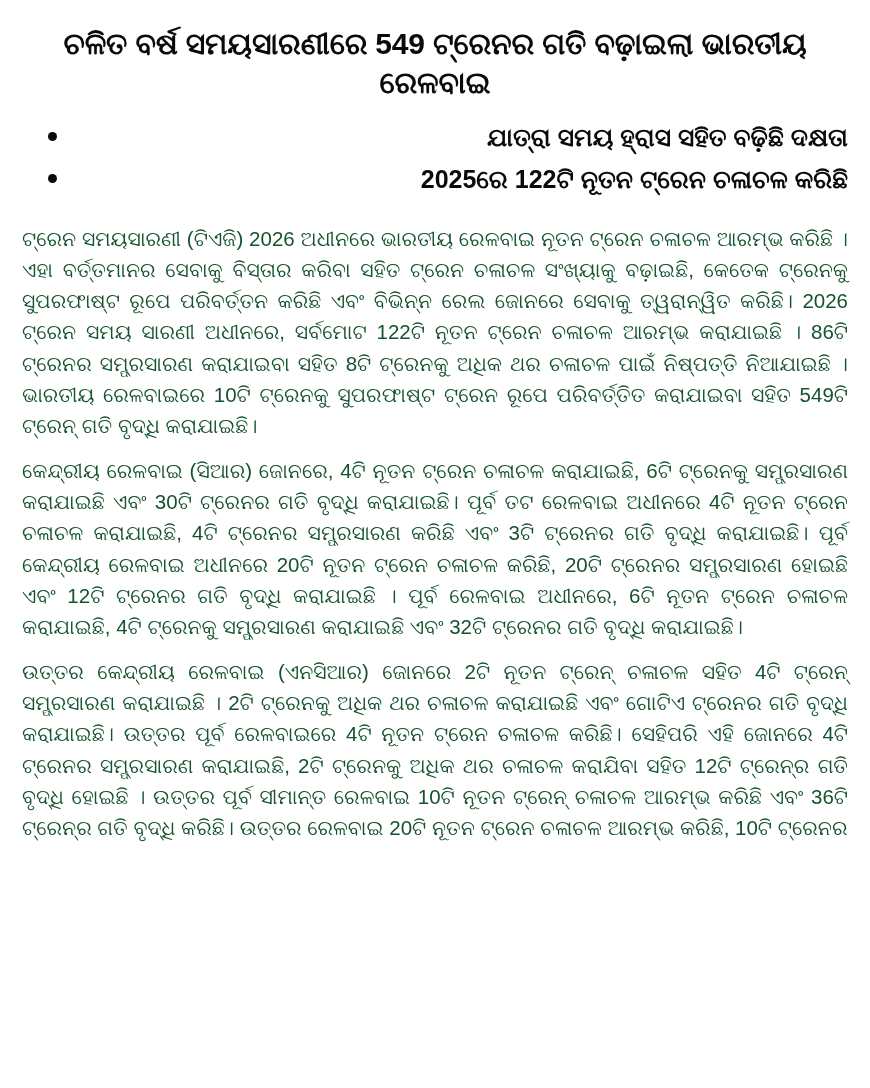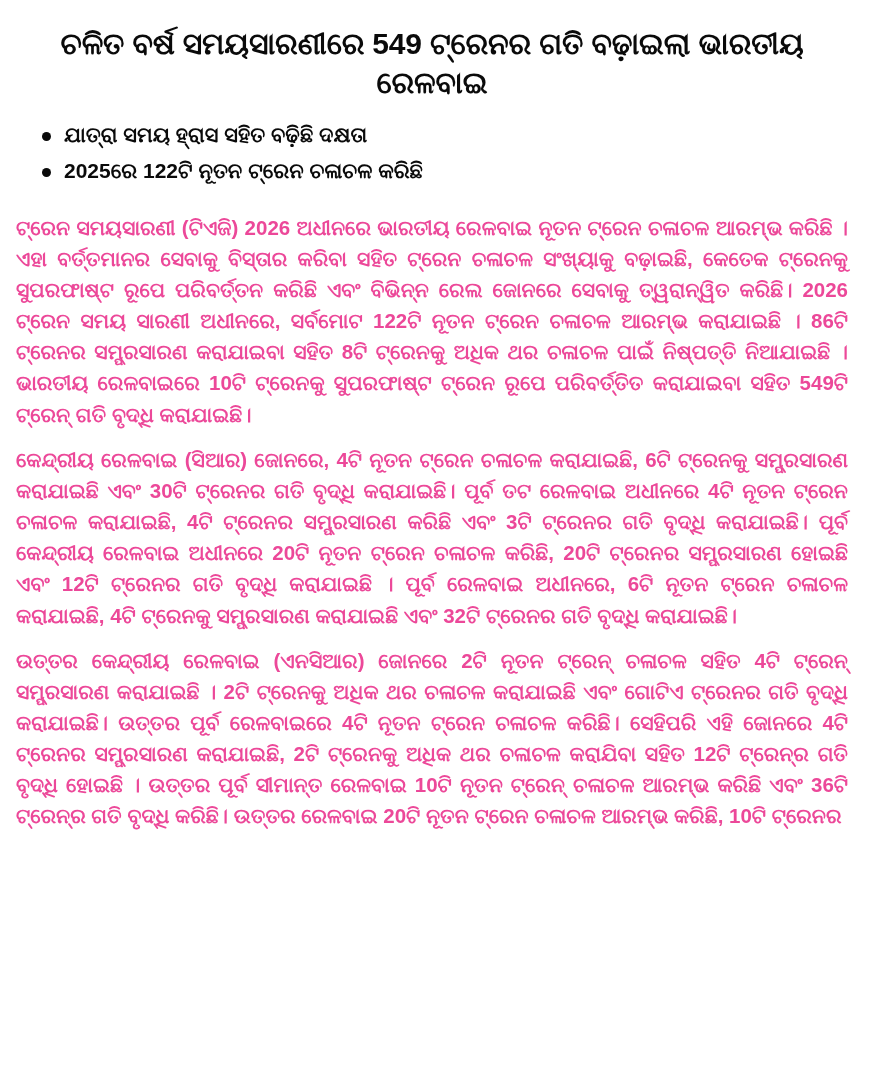--- a/index.html
+++ b/index.html
@@ -11,64 +11,65 @@
     width: 870px;
     height: 1088px;
     font-family: "Liberation Sans", "DejaVu Sans", sans-serif;
     color: #111111;
     overflow: hidden;
   }
   .page {
     width: 870px;
     height: 1088px;
     box-sizing: border-box;
-    padding: 18px 22px 0 16px;
+    padding: 18px 22px 0 22px;
     background: #ffffff;
   }
   .headline {
     font-size: 30px;
     line-height: 1.30;
     font-weight: 700;
     text-align: center;
     letter-spacing: -0.2px;
     margin: 6px 16px 18px 16px;
     color: #0a0a0a;
   }
   .bullets {
     margin: 0 0 26px 0;
     padding: 0;
     list-style: none;
   }
   .bullets li {
     position: relative;
-    font-size: 21px;
+    font-size: 25px;
     font-weight: 700;
     line-height: 1.42;
     color: #0a0a0a;
     padding-left: 48px;
     margin-bottom: 6px;
+    text-align: right;
   }
   .bullets li::before {
     content: "";
     position: absolute;
     left: 26px;
     top: 12px;
     width: 9px;
     height: 9px;
     background: #0a0a0a;
     border-radius: 50%;
   }
   .body-text p {
     font-size: 20.5px;
     line-height: 1.52;
     text-align: justify;
     text-justify: inter-word;
     margin: 0 0 14px 0;
-    color: #ec4899;
-    font-weight: 700;
+    color: #14532d;
+    font-weight: 400;
   }
   .body-text p:last-child {
     margin-bottom: 16px;
   }
 </style>
 </head>
 <body>
 
 <div class="page">
 

